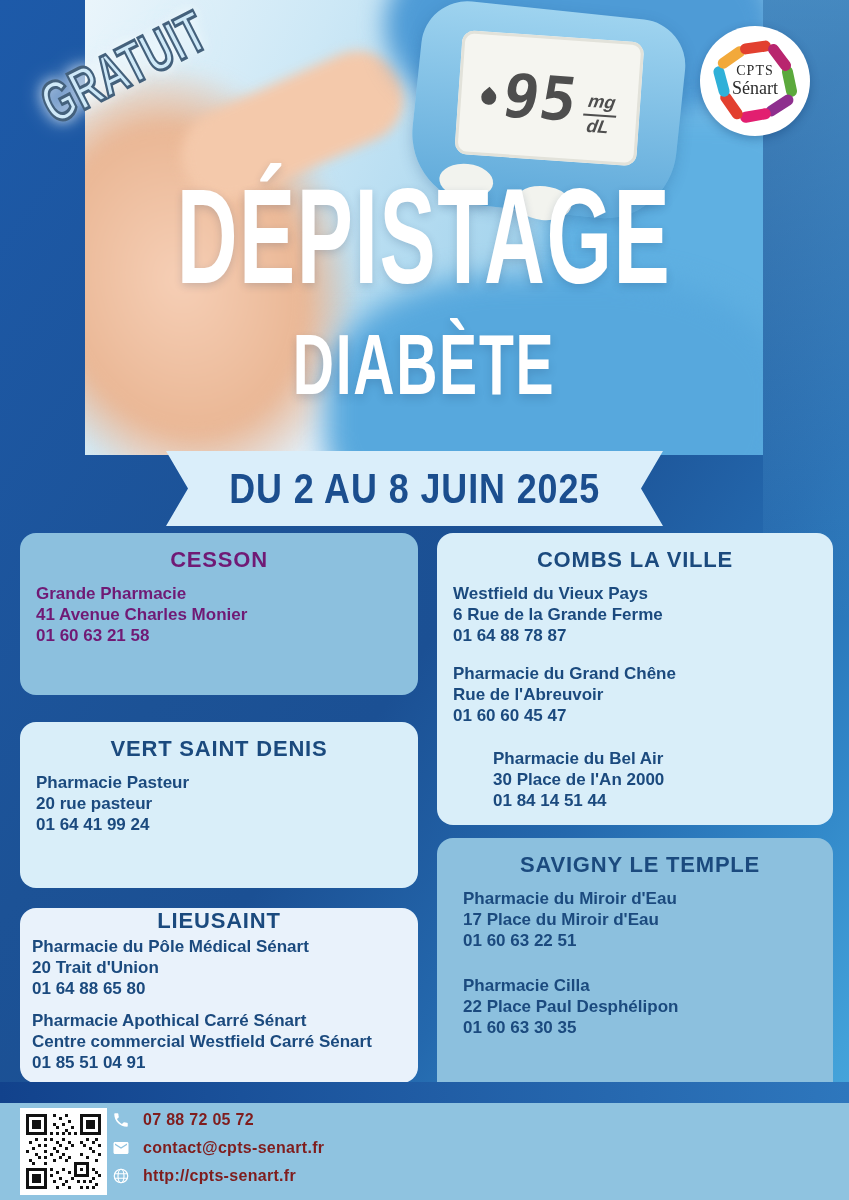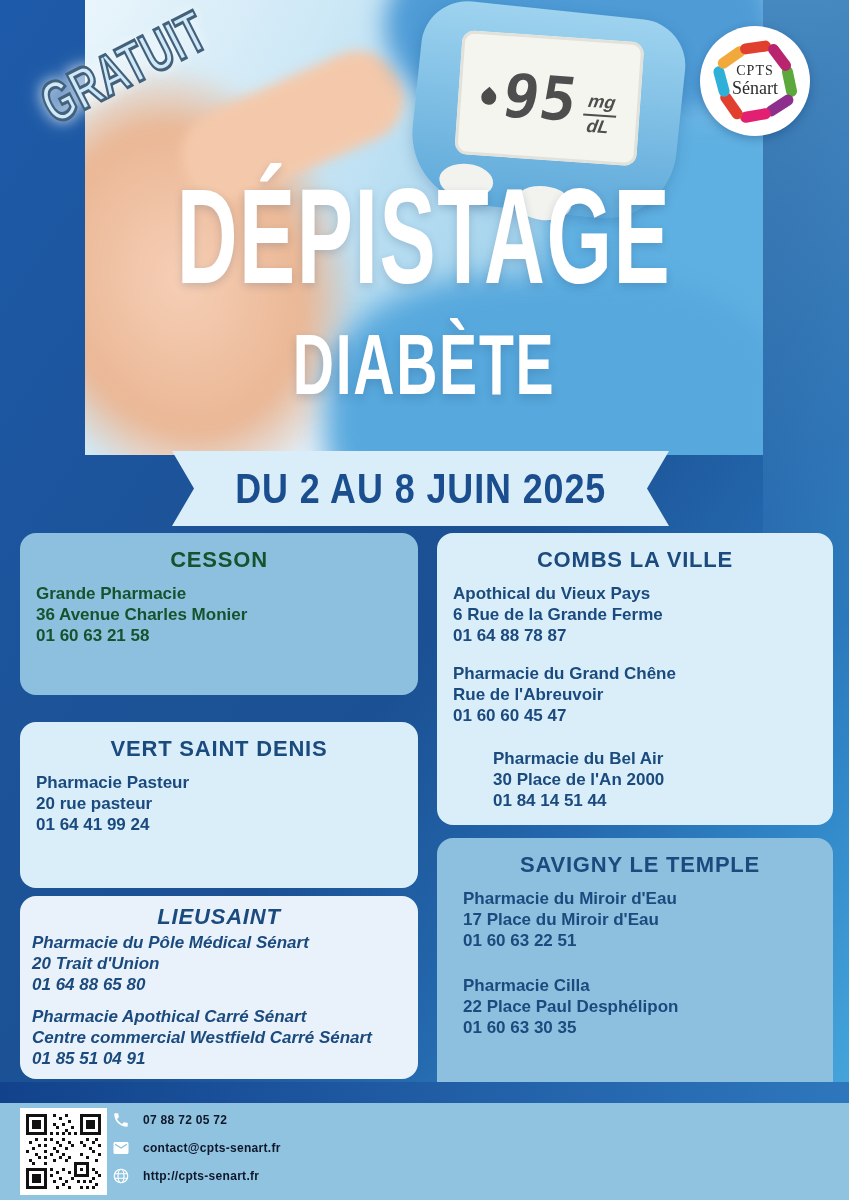--- a/index.html
+++ b/index.html
@@ -61,57 +61,57 @@
   .h4{transform:rotate(135deg) translate(34px) rotate(100deg);background:#e2402f;}
   .h5{transform:rotate(180deg) translate(34px) rotate(75deg);background:#2fb0d8;}
   .h6{transform:rotate(225deg) translate(34px) rotate(100deg);background:#f2a93b;}
   .h7{transform:rotate(270deg) translate(34px) rotate(82deg);background:#e2402f;}
   .h8{transform:rotate(315deg) translate(34px) rotate(98deg);background:#b8256e;}
   .logo-text{position:absolute;inset:0;display:flex;flex-direction:column;align-items:center;justify-content:center;
     font-family:"Liberation Serif","DejaVu Serif",serif;color:#2b2b2b;line-height:1.05;z-index:2;}
   .logo-text .lt1{font-size:14px;letter-spacing:1px;}
   .logo-text .lt2{font-size:18px;}
   
-  .ribbon{position:absolute;left:172px;top:451px;width:497px;height:75px;background:#daeefa;z-index:5;
+  .ribbon{position:absolute;left:166px;top:451px;width:497px;height:75px;background:#daeefa;z-index:5;
     clip-path:polygon(0 0,100% 0,calc(100% - 22px) 50%,100% 100%,0 100%,22px 50%);
     display:flex;align-items:center;justify-content:center;}
   .ribbon span{font-size:39px;font-weight:bold;color:#1b4e8e;letter-spacing:1px;transform:scale(.92,1.08);white-space:nowrap;}
   
   .col{position:absolute;top:533px;}
   .col-left{left:20px;width:398px;}
   .col-right{left:437px;width:396px;}
   .card{border-radius:16px;padding:12px 16px 14px;box-sizing:border-box;}
   .card-medium{background:#8cc0de;}
   .card-light{background:#d9eef9;}
   .card-xlight{background:#e9f2fb;}
-  .text-white{color:#14532d;}
+  .text-white{color:#701a75;}
   .text-navy{color:#1b4a7e;}
   .card-title{font-size:22px;font-weight:bold;text-align:center;letter-spacing:.8px;margin:2px 0 10px;}
   .entry{font-size:17px;font-weight:bold;}
   .entry div{line-height:21px;}
   .entry + .entry{margin-top:15px;}
   .col-left .card:nth-child(1){min-height:162px;margin-bottom:27px;}
-  .col-left .card:nth-child(2){min-height:166px;margin-bottom:8px;}
-  .col-left .card:nth-child(3){min-height:167px;padding:8px 12px 10px;font-style:italic;}
+  .col-left .card:nth-child(2){min-height:166px;margin-bottom:20px;}
+  .col-left .card:nth-child(3){min-height:167px;padding:0 12px 10px;}
   .col-left .card:nth-child(3) .card-title{margin:0 0 2px;}
   .col-left .card:nth-child(3) .entry + .entry{margin-top:11px;}
   .col-right .card:nth-child(1){min-height:267px;margin-bottom:13px;}
   .col-right .card:nth-child(1) .entry + .entry{margin-top:17px;}
   .col-right .card:nth-child(1) .entry:nth-child(4){margin-top:22px;margin-left:40px;}
   .col-right .card:nth-child(2){min-height:265px;padding-left:26px;}
   .col-right .card:nth-child(2) .entry + .entry{margin-top:24px;}
   
   .footer-darkbar{position:absolute;left:0;top:1082px;width:849px;height:21px;
     background:linear-gradient(to right,#12428c,#2e77bd);}
   .footer{position:absolute;left:0;top:1103px;width:849px;height:97px;background:#8fc3e0;}
   .qr{position:absolute;left:20px;top:5px;width:87px;height:87px;background:#fff;
     display:flex;align-items:center;justify-content:center;}
   .qr svg{width:75px;height:75px;}
   .contacts{position:absolute;left:112px;top:3px;}
-  .c-row{display:flex;align-items:center;height:28px;gap:13px;color:#0f172a;font-size:12px;font-weight:bold;letter-spacing:.3px;}
+  .c-row{display:flex;align-items:center;height:28px;gap:13px;color:#7f1d1d;font-size:16px;font-weight:bold;letter-spacing:.3px;}
   .c-row svg{width:18px;height:18px;flex:0 0 auto;}
 </style>
 </head>
 <body>
 
 <div class="poster">
   <div class="right-band"></div>
 
   <div class="hero">
     <div class="blob b-light"></div>
@@ -159,21 +159,21 @@
 
   <div class="ribbon">
     <span>DU 2 AU 8 JUIN 2025</span>
   </div>
 
   <div class="col col-left">
     <section class="card card-medium text-white">
       <h3 class="card-title">CESSON</h3>
       <div class="entry">
         <div>Grande Pharmacie</div>
-        <div>36 Avenue Charles Monier</div>
+        <div>41 Avenue Charles Monier</div>
         <div>01 60 63 21 58</div>
       </div>
     </section>
 
     <section class="card card-light text-navy">
       <h3 class="card-title">VERT SAINT DENIS</h3>
       <div class="entry">
         <div>Pharmacie Pasteur</div>
         <div>20 rue pasteur</div>
         <div>01 64 41 99 24</div>
@@ -192,21 +192,21 @@
         <div>Centre commercial Westfield Carré Sénart</div>
         <div>01 85 51 04 91</div>
       </div>
     </section>
   </div>
 
   <div class="col col-right">
     <section class="card card-light text-navy">
       <h3 class="card-title">COMBS LA VILLE</h3>
       <div class="entry">
-        <div>Apothical du Vieux Pays</div>
+        <div>Westfield du Vieux Pays</div>
         <div>6 Rue de la Grande Ferme</div>
         <div>01 64 88 78 87</div>
       </div>
       <div class="entry">
         <div>Pharmacie du Grand Chêne</div>
         <div>Rue de l'Abreuvoir</div>
         <div>01 60 60 45 47</div>
       </div>
       <div class="entry">
         <div>Pharmacie du Bel Air</div>

